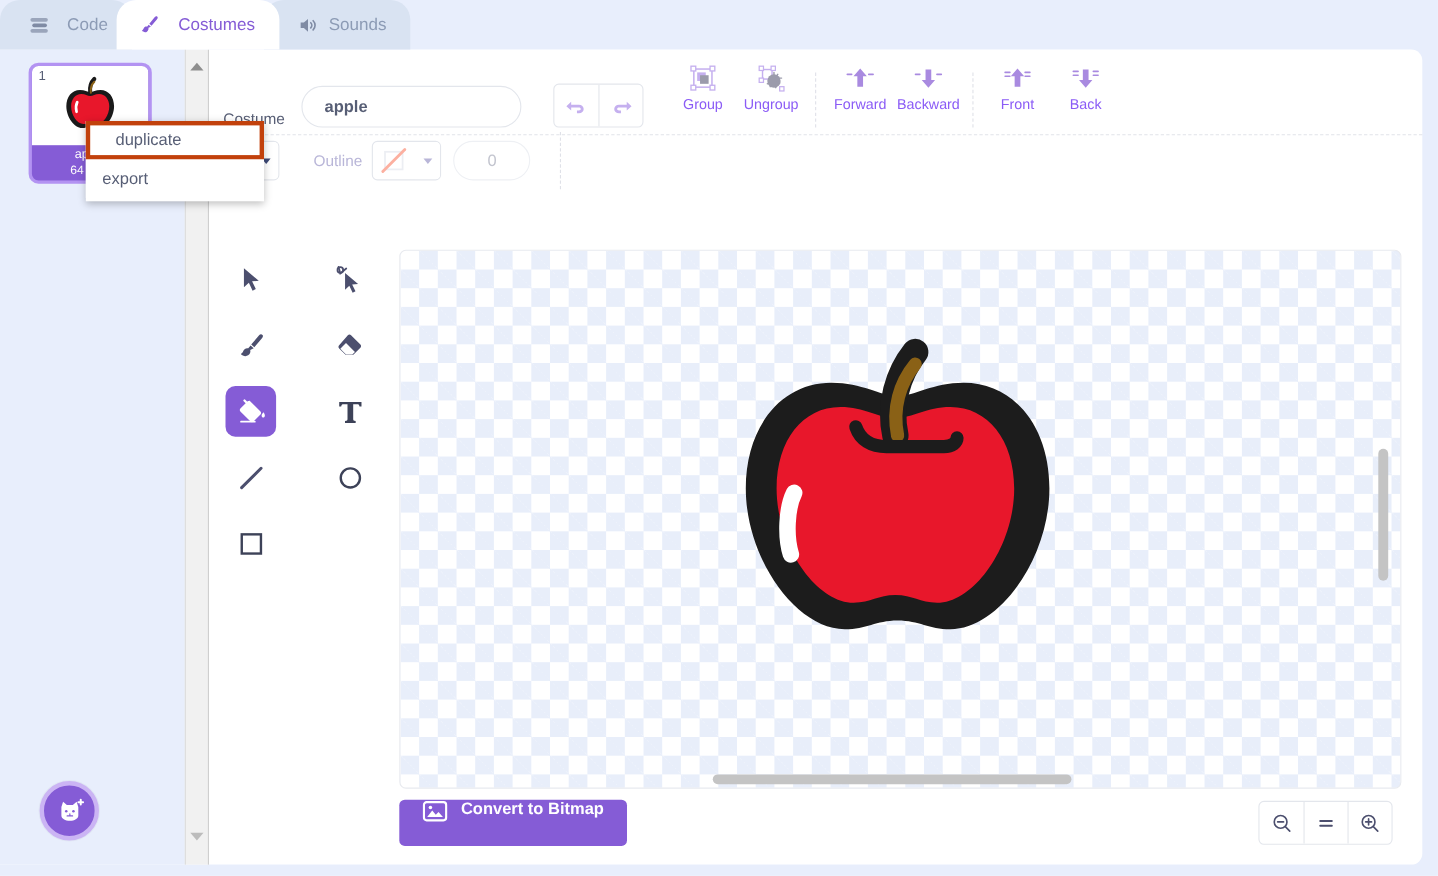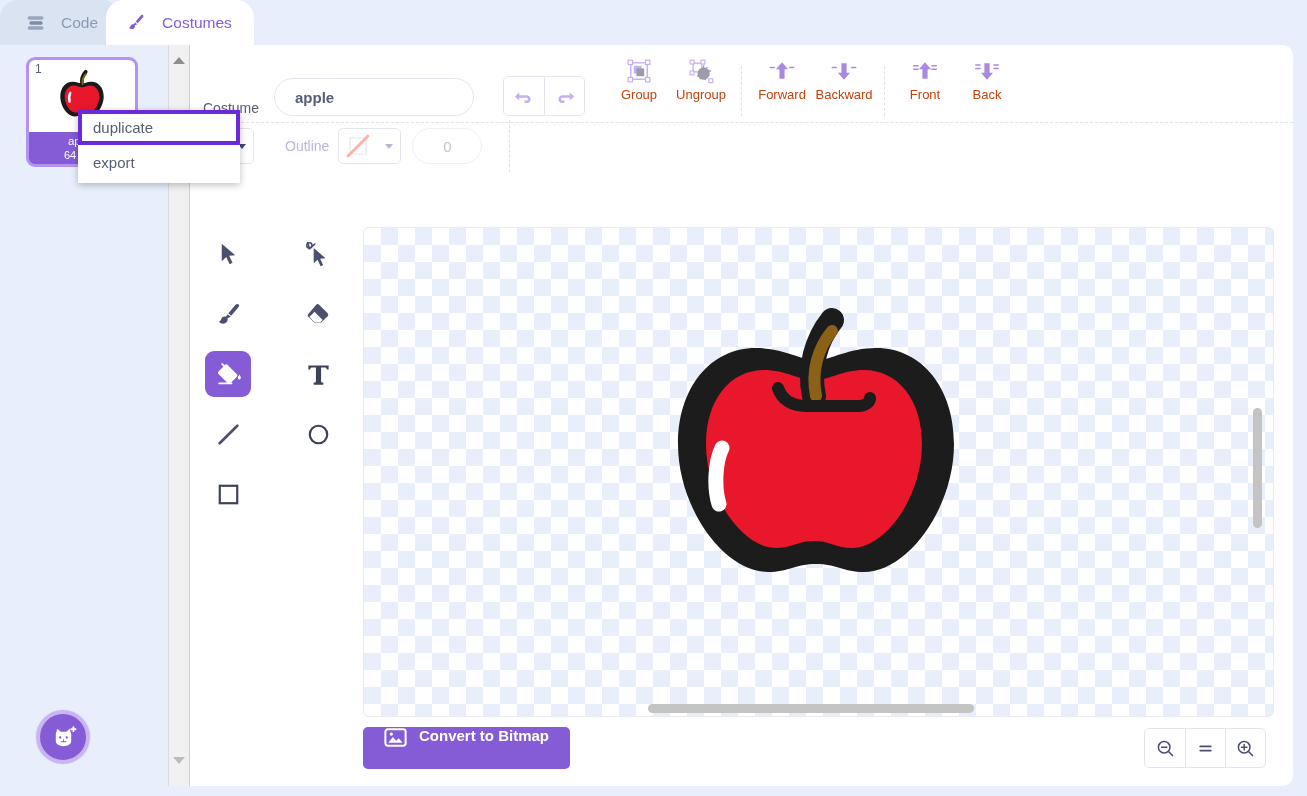--- a/index.html
+++ b/index.html
@@ -159,22 +159,22 @@
     padding-bottom: 3px;
   }
   .ctx-item {
     font-size: 15px;
     color: #575e75;
     padding: 9px 0 9px 15px;
     cursor: pointer;
     background: #fff;
   }
   .ctx-item.focused {
-    border: 4px solid #6d28d9;
-    padding: 5px 0 5px 11px;
+    border: 4px solid #c2410c;
+    padding: 5px 0 5px 23px;
   }
 
   
   .paint-top { position: absolute; top: 45px; left: 191px; width: 1102px; }
   .row1 {
     position: absolute;
     top: 27px; left: 12px;
     display: flex; align-items: flex-end;
     height: 44px;
   }
@@ -213,21 +213,21 @@
     margin-left: 23px;
     gap: 0;
   }
   .mode-btn {
     width: 62px;
     display: flex; flex-direction: column;
     align-items: center; gap: 3px;
     cursor: pointer;
   }
   .mode-btn .cap {
-    font-size: 13px; color: #c2410c;
+    font-size: 13px; color: #8b5cf6;
   }
   .vdiv {
     width: 1px; height: 50px;
     border-left: 1px dashed #dfe1e8;
     margin: 8px 9px 0 9px;
   }
 
   .row2 {
     position: absolute;
     top: 80px; left: 0;
@@ -388,20 +388,30 @@
     <div class="tab active">
       <span class="tab-ico">
         <svg viewBox="0 0 24 24" width="20" height="20">
           <path d="M20.5 2.6c-.9-.8-2-.5-2.8.4l-6 7.3 2.4 2.1 5.8-6.7c.9-1 1.4-2.3.6-3.1z" fill="#855cd6"></path>
           <path d="M11 11.4l-1.8 2.1c-1.6-.4-3 .4-3.6 1.7-.5 1.1-.9 1.9-2.1 2.6 1.4 1.6 3.8 2.2 5.6 1.1 1.5-.9 2-2.6 1.6-4.1l2.7-1.3-2.4-2.1z" fill="#855cd6"></path>
         </svg>
       </span>
       <span>Costumes</span>
     </div>
 
+    <div class="tab t-sounds">
+      <span class="tab-ico">
+        <svg viewBox="0 0 24 24" width="20" height="20">
+          <path d="M4 9h3.5L12 5v14L7.5 15H4z" fill="#7f8ba4"></path>
+          <path d="M15 9.2a4 4 0 010 5.6" stroke="#7f8ba4" stroke-width="1.8" fill="none" stroke-linecap="round"></path>
+          <path d="M17.6 7a7 7 0 010 10" stroke="#7f8ba4" stroke-width="1.8" fill="none" stroke-linecap="round"></path>
+        </svg>
+      </span>
+      <span>Sounds</span>
+    </div>
   </div>
 
   <div class="body-panel"></div>
 
   <div class="selector">
 
     <div class="costume-item">
       <div class="costume-thumb">
         <svg viewBox="0 0 100 90" width="62" height="56">
           <path d="M35 22c-12 0-20 10-20 24 0 16 12 32 23 32 5 0 7-2 12-2s7 2 12 2c11 0 23-16 23-32 0-14-8-24-20-24-7 0-11 3-15 3s-8-3-15-3z" fill="#1a1a1a"></path>

